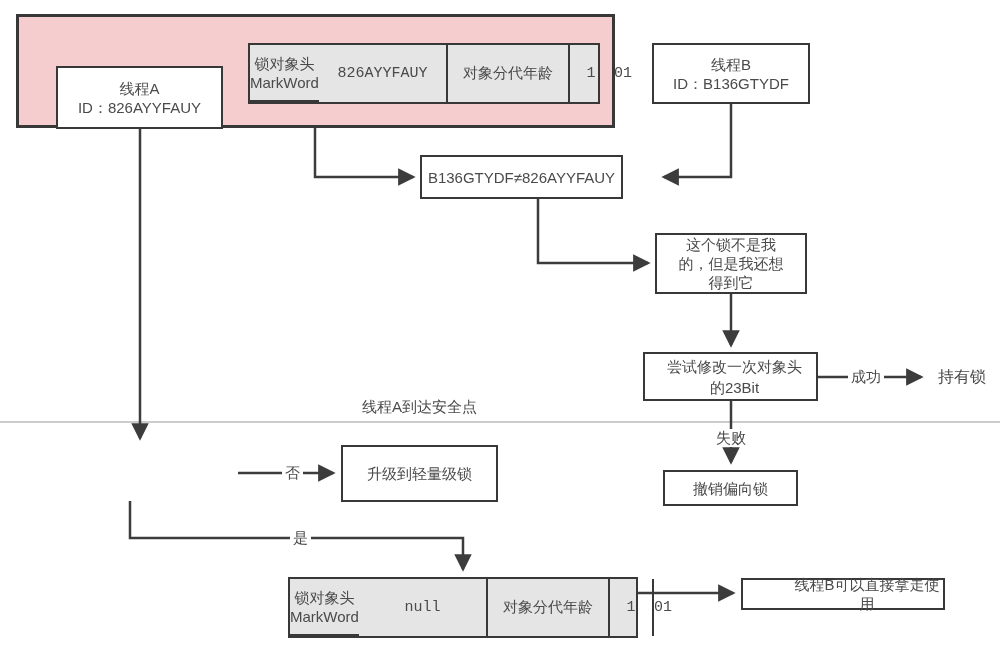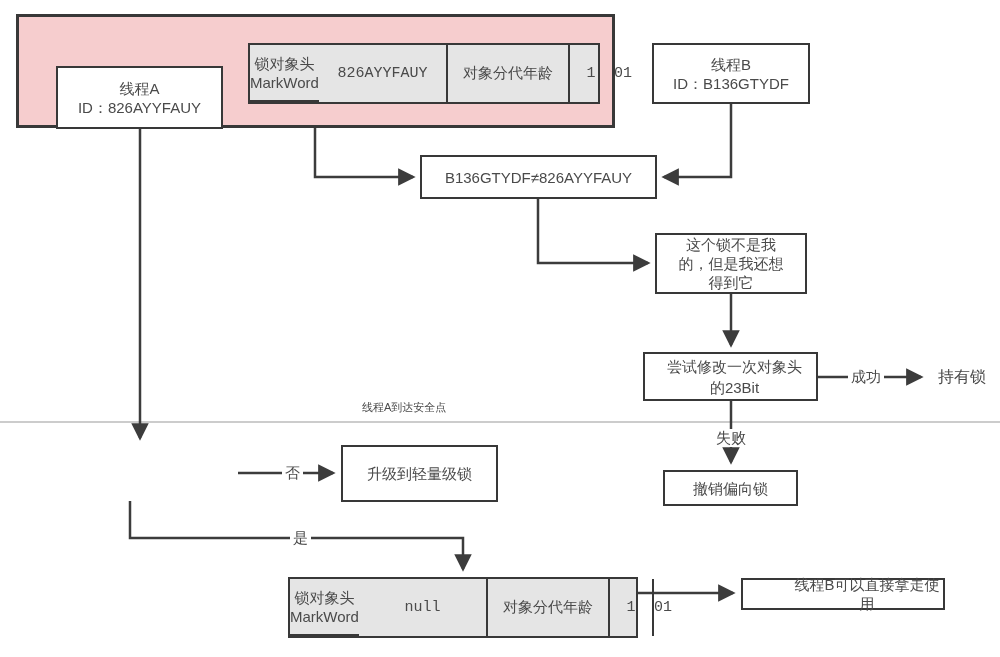--- a/index.html
+++ b/index.html
@@ -27,21 +27,21 @@
   .mw-row{flex:1;display:flex;}
   .mw-cell{
     display:flex;align-items:center;justify-content:center;box-sizing:border-box;font-family:Liberation Mono, monospace;
   }
   .mw-cell + .mw-cell{border-left:2.5px solid #383838;}
   .lbl{
     position:absolute;z-index:3;background:#ffffff;font-size:15px;line-height:18px;
     padding:0 3px;white-space:nowrap;
   }
   .txt{
-    position:absolute;z-index:3;font-size:11px;line-height:18px;white-space:nowrap;
+    position:absolute;z-index:3;font-size:15px;line-height:18px;white-space:nowrap;
   }
 </style>
 </head>
 <body>
 
 <div class="canvas">
 
   <svg class="layer" width="1000" height="657" viewBox="0 0 1000 657">
     <defs>
       <marker id="arr" viewBox="0 0 10 10" refX="8.5" refY="5" markerWidth="7" markerHeight="7" orient="auto">
@@ -79,21 +79,21 @@
       <div class="mw-cell" style="flex:0 0 44px;">1</div>
       <div class="mw-cell" style="flex:1;">01</div>
     </div>
   </div>
 
   <div class="box" style="left:652px;top:43px;width:158px;height:61px;">
     <div>线程B</div>
     <div>ID：B136GTYDF</div>
   </div>
 
-  <div class="box" style="left:420px;top:155px;width:237px;height:44px;">B136GTYDF≠826AYYFAUY</div>
+  <div class="box" style="left:420px;top:155px;width:203px;height:44px;">B136GTYDF≠826AYYFAUY</div>
 
   <div class="box" style="left:655px;top:233px;width:152px;height:61px;">这个锁不是我
 的，但是我还想
 得到它</div>
 
   <div class="box" style="left:643px;top:352px;width:175px;height:49px;line-height:21px;padding-left:8px;">尝试修改一次对象头
 的23Bit</div>
 
   <div class="txt" style="left:938px;top:368px;font-size:16px;">持有锁</div>
 

